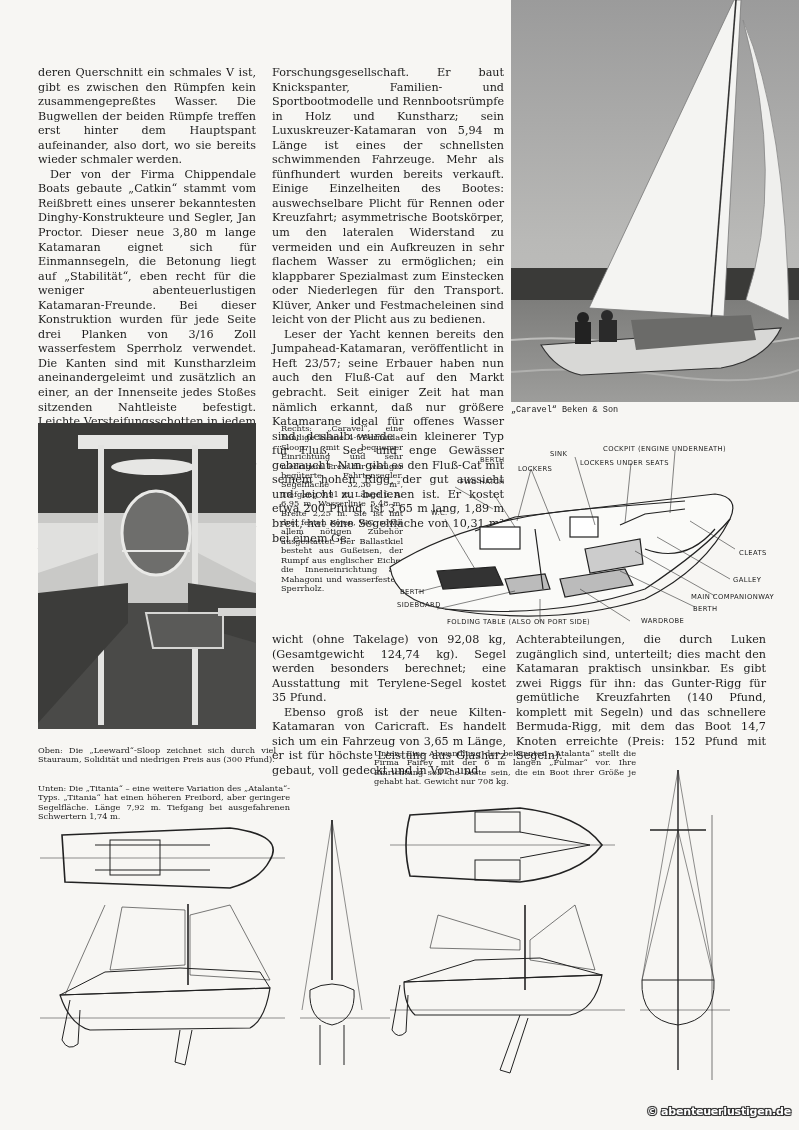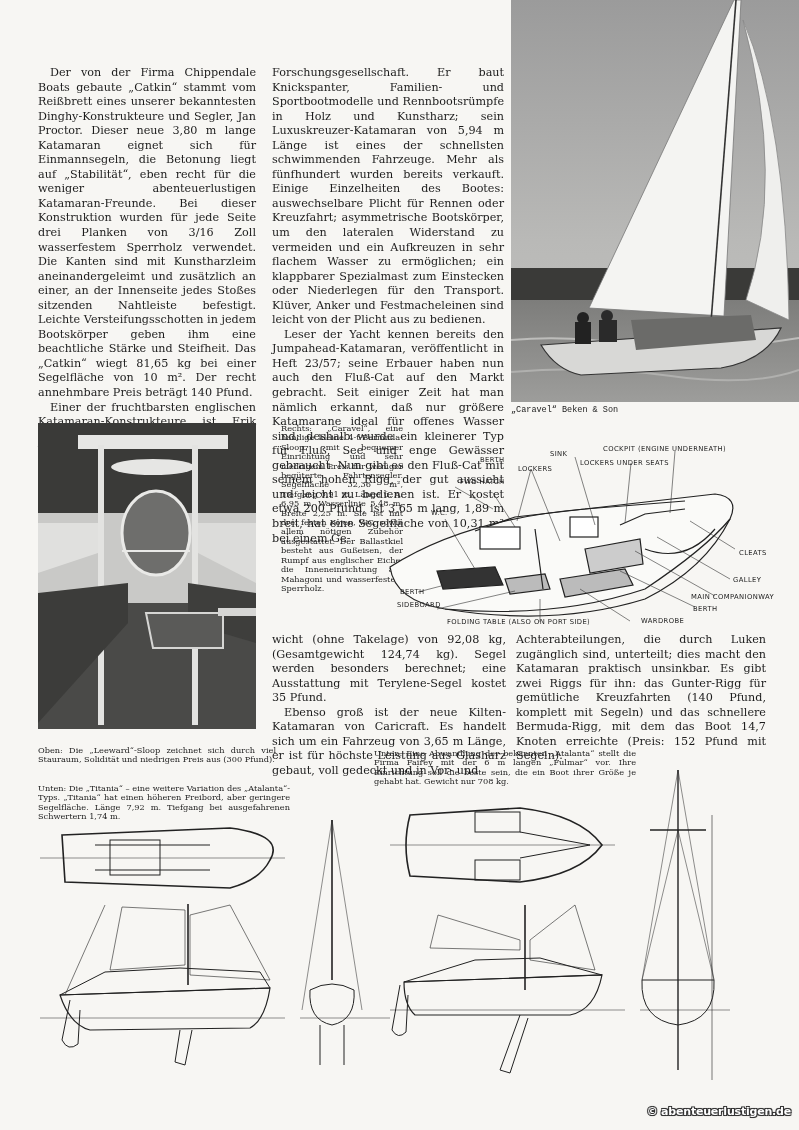--- a/index.html
+++ b/index.html
@@ -26,20 +26,21 @@
   #fulmar { position:absolute; left:390px; top:770px; width:409px; height:320px; }
   .dlabel { font-family:"DejaVu Sans", sans-serif; font-size:6.8px; letter-spacing:0.4px; fill:#222; }
   #watermark { position:absolute; right:8px; bottom:12px; font-family:"DejaVu Sans", sans-serif;
                font-weight:bold; font-size:11px; color:#fff; letter-spacing:-0.2px;
                text-shadow: -1px -1px 0 #333, 1px -1px 0 #333, -1px 1px 0 #333, 1px 1px 0 #333, 0 0 2px #000; }
 </style>
 </head>
 <body>
 
 <div class="col" id="col1">
+  <p class="first">deren Querschnitt ein schmales V ist, gibt es zwischen den Rümpfen kein zusammengepreßtes Wasser. Die Bugwellen der beiden Rümpfe treffen erst hinter dem Hauptspant aufeinander, also dort, wo sie bereits wieder schmaler werden.</p>
   <p>Der von der Firma Chippendale Boats gebaute „Catkin“ stammt vom Reißbrett eines unserer bekanntesten Dinghy-Konstrukteure und Segler, Jan Proctor. Dieser neue 3,80 m lange Katamaran eignet sich für Einmannsegeln, die Betonung liegt auf „Stabilität“, eben recht für die weniger abenteuerlustigen Katamaran-Freunde. Bei dieser Konstruktion wurden für jede Seite drei Planken von 3/16 Zoll wasserfestem Sperrholz verwendet. Die Kanten sind mit Kunstharzleim aneinandergeleimt und zusätzlich an einer, an der Innenseite jedes Stoßes sitzenden Nahtleiste befestigt. Leichte Versteifungsschotten in jedem Bootskörper geben ihm eine beachtliche Stärke und Steifheit. Das „Catkin“ wiegt 81,65 kg bei einer Segelfläche von 10 m². Der recht annehmbare Preis beträgt 140 Pfund.</p>
   <p>Einer der fruchtbarsten englischen Katamaran-Konstrukteure ist Erik Manners, Vizepräsident der Amateur-Yacht-</p>
 </div>
 
 <div class="col" id="col2">
   <p class="first">Forschungsgesellschaft. Er baut Knickspanter, Familien- und Sportbootmodelle und Rennbootsrümpfe in Holz und Kunstharz; sein Luxuskreuzer-Katamaran von 5,94 m Länge ist eines der schnellsten schwimmenden Fahrzeuge. Mehr als fünfhundert wurden bereits verkauft. Einige Einzelheiten des Bootes: auswechselbare Plicht für Rennen oder Kreuzfahrt; asymmetrische Bootskörper, um den lateralen Widerstand zu vermeiden und ein Aufkreuzen in sehr flachem Wasser zu ermöglichen; ein klappbarer Spezialmast zum Einstecken oder Niederlegen für den Transport. Klüver, Anker und Festmacheleinen sind leicht von der Plicht aus zu bedienen.</p>
   <p>Leser der Yacht kennen bereits den Jumpahead-Katamaran, veröffentlicht in Heft 23/57; seine Erbauer haben nun auch den Fluß-Cat auf den Markt gebracht. Seit einiger Zeit hat man nämlich erkannt, daß nur größere Katamarane ideal für offenes Wasser sind; deshalb wurde ein kleinerer Typ für Fluß, See und enge Gewässer gebraucht. Nun gibt es den Fluß-Cat mit seinem hohen Rigg, der gut aussieht und leicht zu bedienen ist. Er kostet etwa 200 Pfund, ist 3,65 m lang, 1,89 m breit, hat eine Segelfläche von 10,31 m² bei einem Ge-</p>
 </div>
 
 <div class="col" id="col2b">

